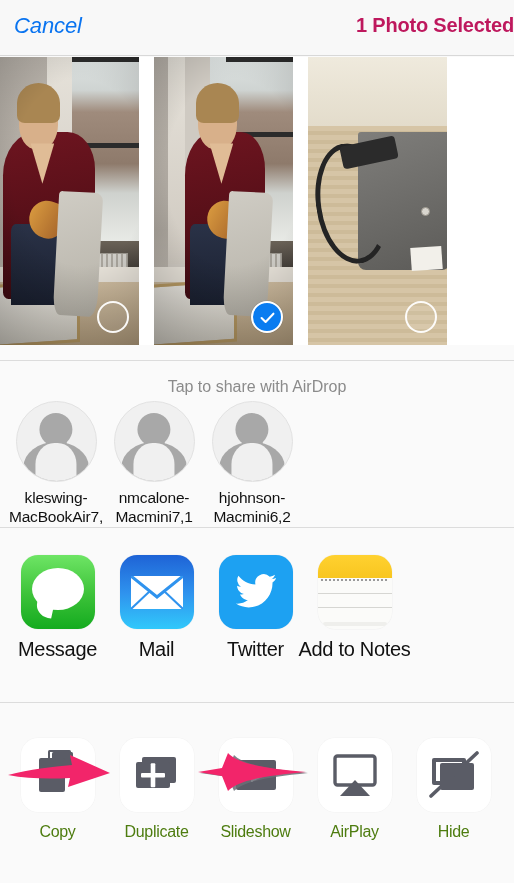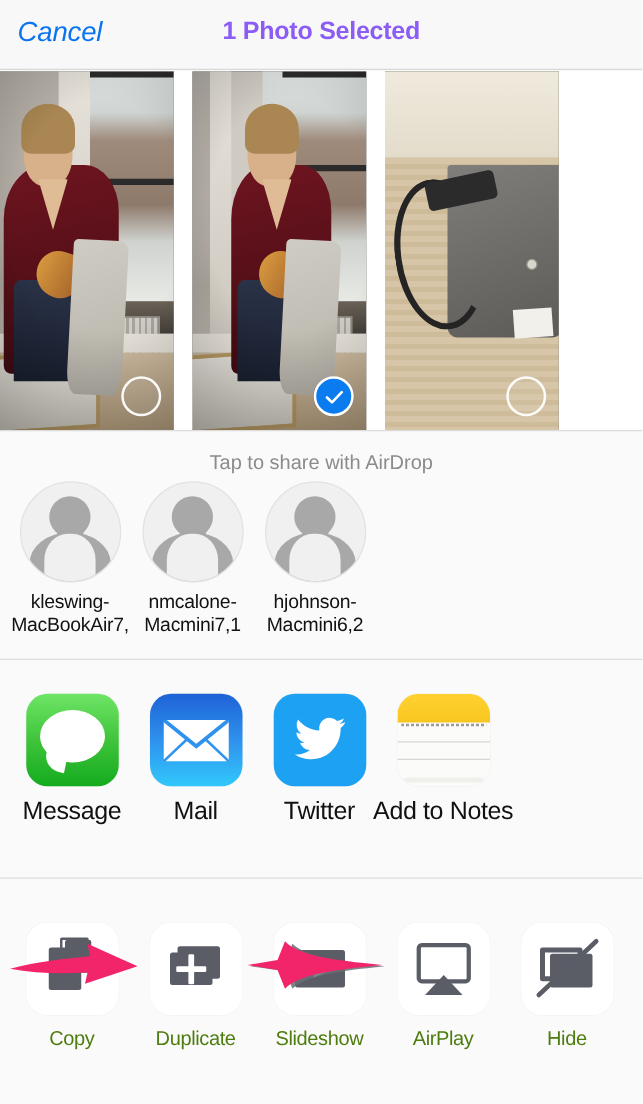--- a/index.html
+++ b/index.html
@@ -20,22 +20,22 @@
   }
   .cancel-btn {
     position:absolute; left:14px; top:13px;
     font-size:22px; color:#0a74f0; letter-spacing:-0.1px;
     cursor:pointer; background:none; border:none;
     font-family:"Liberation Sans", sans-serif;
     font-style:italic;
   }
   .header-title {
     position:absolute; left:0; top:14px; width:514px;
-    text-align:center; font-size:20px; font-weight:bold;
-    color:#8b5cf6; letter-spacing:-0.2px;
+    text-align:right; font-size:20px; font-weight:bold;
+    color:#be185d; letter-spacing:-0.2px;
   }
 
   
   .photo-strip {
     position:absolute; left:0; top:57px; width:514px; height:288px;
     background:#ffffff; overflow:hidden;
     display:flex; gap:15px;
   }
   .photo {
     position:relative; width:139px; height:288px; flex:0 0 auto;
@@ -172,21 +172,21 @@
   }
   .sel-badge.selected {
     background:#0a7cf0; border-color:#ffffff;
     display:flex; align-items:center; justify-content:center;
     box-shadow:0 0 0 0.5px rgba(0,0,0,.1);
   }
   .sel-badge.selected svg { width:19px; height:19px; display:block; }
 
   
   .airdrop {
-    position:absolute; left:0; top:344px; width:514px; height:180px;
+    position:absolute; left:0; top:360px; width:514px; height:180px;
     background:#fafafa;
     border-top:1px solid #dcdcdc;
   }
   .airdrop-hint {
     position:absolute; top:17px; left:0; width:514px; text-align:center;
     font-size:16px; color:#8b8b8b;
   }
   .airdrop-list {
     position:absolute; top:40px; left:7px; display:flex;
   }

